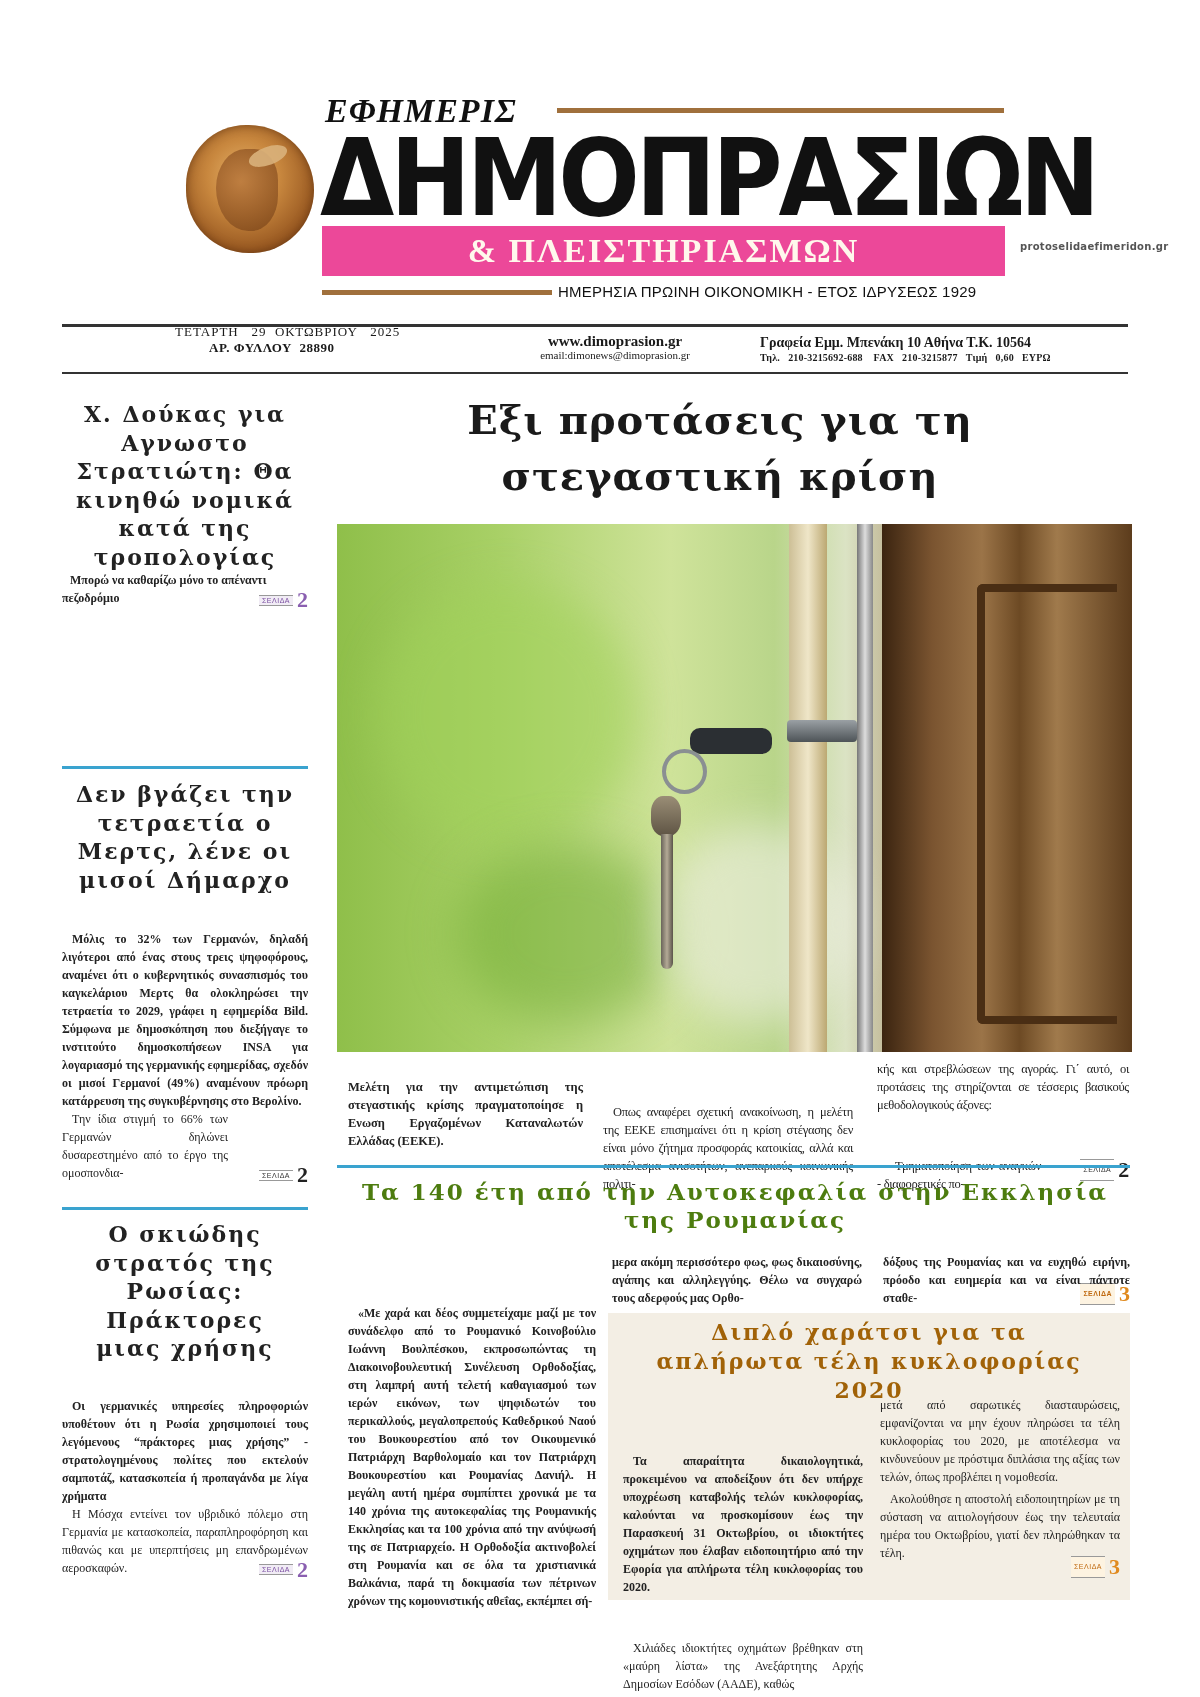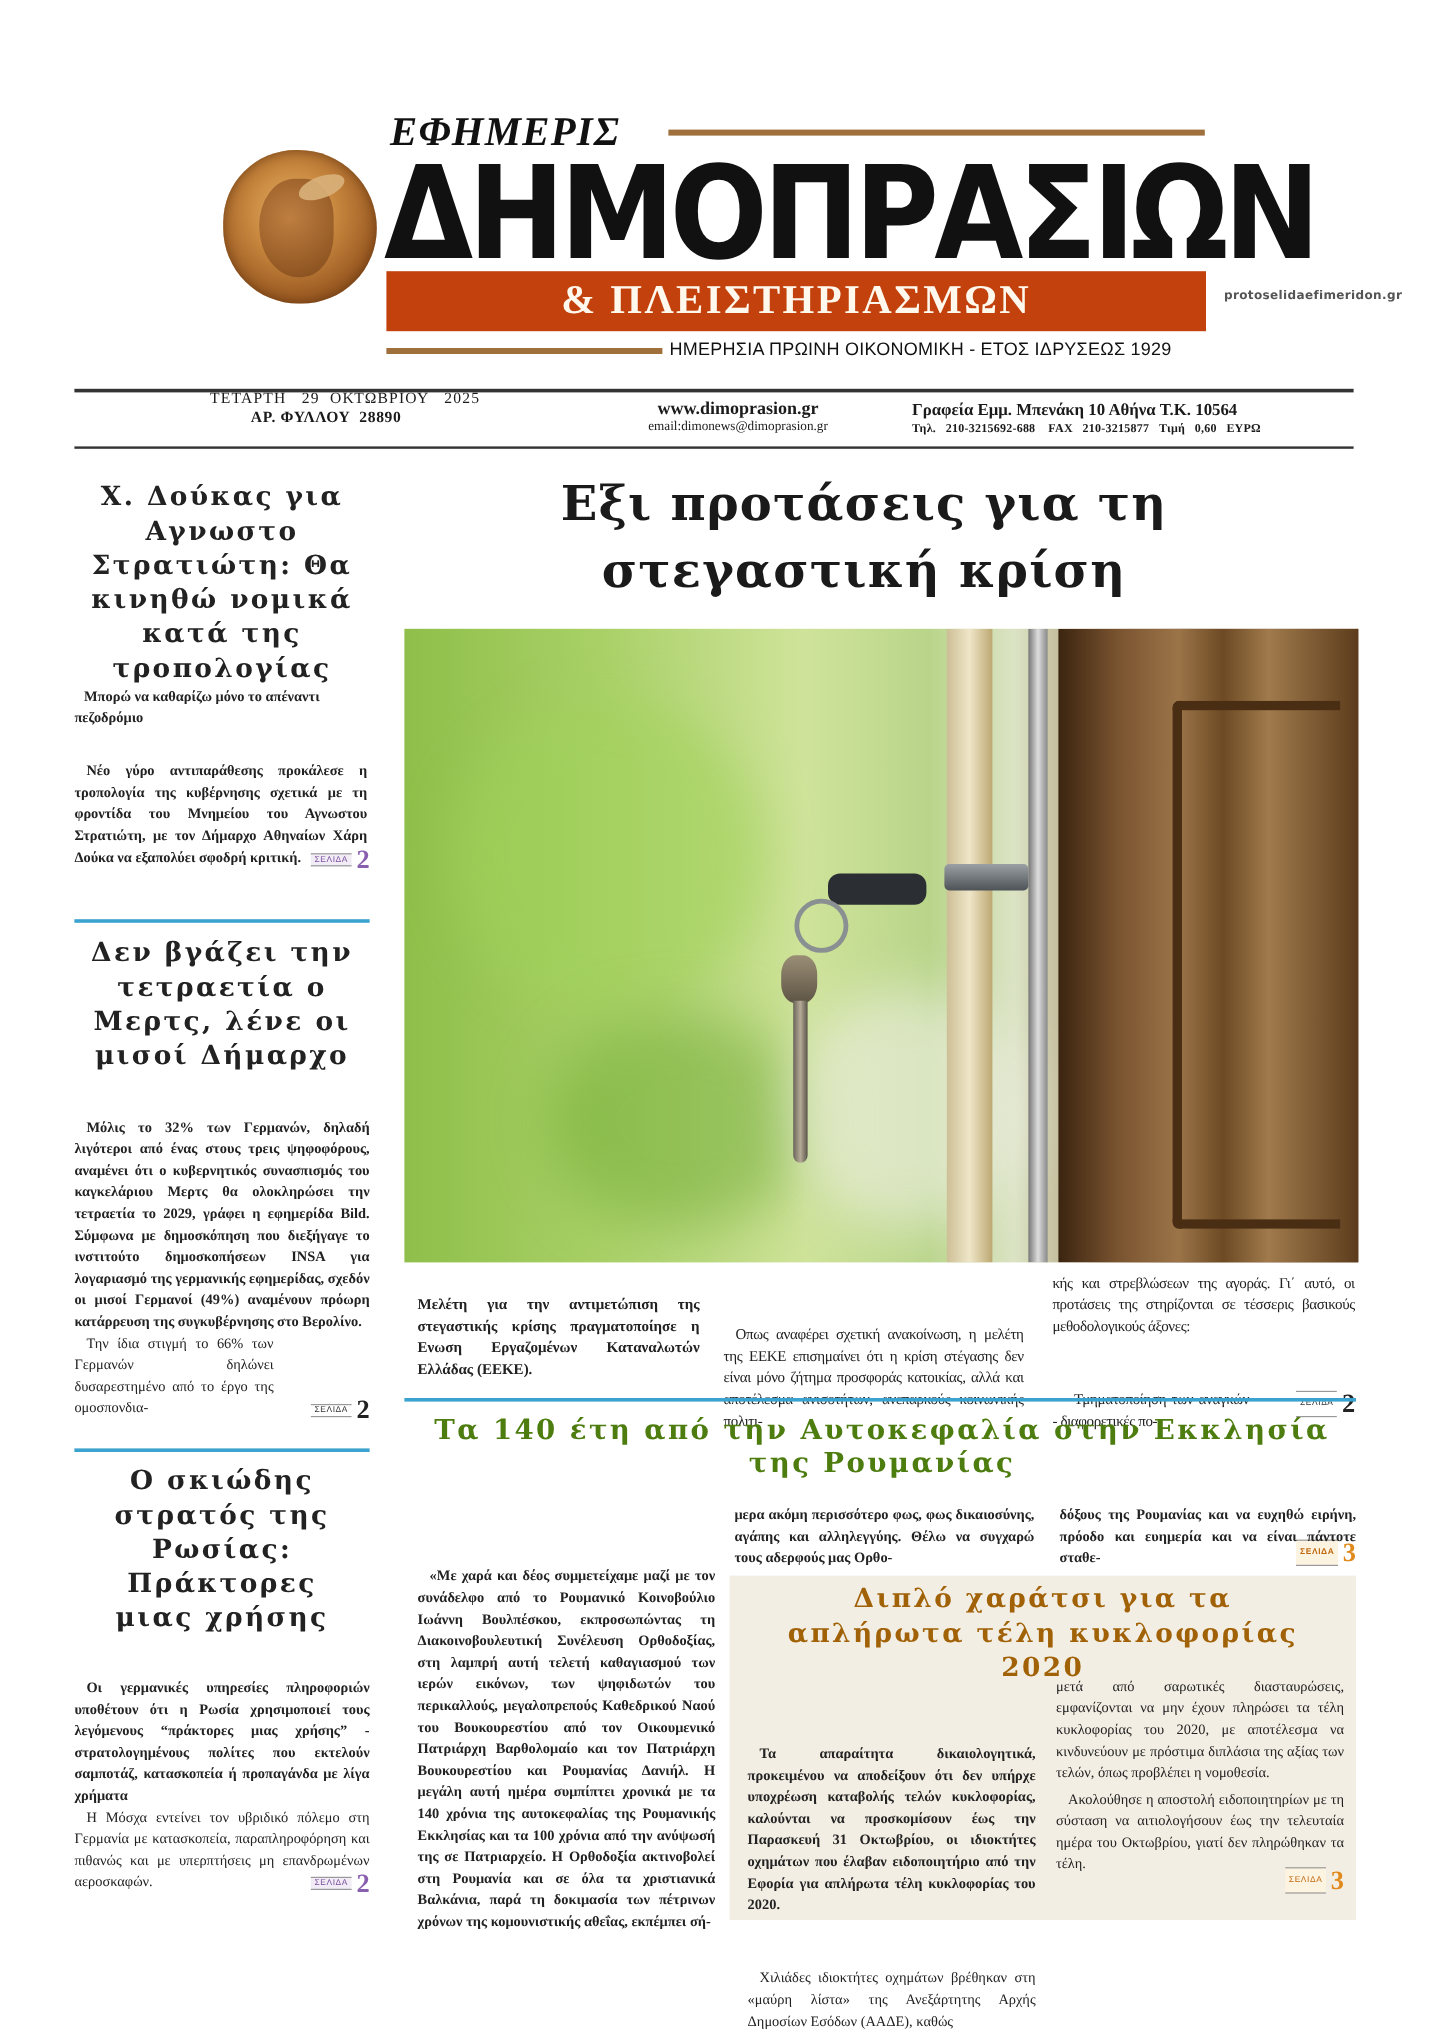--- a/index.html
+++ b/index.html
@@ -12,21 +12,21 @@
           box-shadow: inset 0 0 10px rgba(80,40,10,.6); }
   .coin .face { position: absolute; left: 30px; top: 24px; width: 62px; height: 82px; border-radius: 50% 40% 45% 55%;
           background: radial-gradient(circle at 40% 40%, #b8763a, #7b4518); opacity: .85; }
   .coin .wing { position: absolute; left: 62px; top: 22px; width: 40px; height: 18px; border-radius: 50%;
           background: #d9b17b; transform: rotate(-20deg); opacity: .9; }
   .efimeris { position: absolute; left: 325px; top: 92px; font-family: "Liberation Serif", serif; font-weight: bold;
           font-size: 34px; letter-spacing: 1px; color: #111; font-style: italic; }
   .rule-top { position: absolute; left: 557px; top: 108px; width: 447px; height: 5px; background: #a0703c; }
   .main-title { position: absolute; left: 320px; top: 120px; width: 690px; font-family: "DejaVu Sans", sans-serif; font-weight: bold;
           font-size: 96px; line-height: 104px; letter-spacing: -4px; color: #111; transform: scaleY(1.12); transform-origin: top left; white-space: nowrap; }
-  .band { position: absolute; left: 322px; top: 226px; width: 683px; height: 50px; background: #c2410c;
+  .band { position: absolute; left: 322px; top: 226px; width: 683px; height: 50px; background: #ec4899;
           color: #fff8ec; font-family: "Liberation Serif", serif; font-weight: bold; font-size: 34px; letter-spacing: 2px;
           text-align: center; line-height: 50px; }
   .rule-bottom { position: absolute; left: 322px; top: 290px; width: 230px; height: 5px; background: #a0703c; }
   .tagline { position: absolute; left: 558px; top: 283px; font-family: "Liberation Sans", sans-serif; font-size: 15px; color: #111; letter-spacing: .2px; }
   .watermark { position: absolute; left: 1020px; top: 241px; font-family: "DejaVu Sans", sans-serif; font-weight: bold; font-size: 10px; color: #555; letter-spacing: .3px; }
 
   
   .hr-thick { position: absolute; left: 62px; width: 1066px; height: 3px; background: #333; }
   .info-left { position: absolute; left: 175px; top: 324px; font-family: "Liberation Serif", serif; font-size: 13px; line-height: 16px; }
   .info-left .date { letter-spacing: 1px; }
@@ -113,21 +113,20 @@
 </div>
 <div class="info-right">
   <div class="addr">Γραφεία Εμμ. Μπενάκη 10 Αθήνα Τ.Κ. 10564</div>
   <div class="tel" style="white-space:pre">Τηλ.   210-3215692-688    FAX   210-3215877   Τιμή   0,60   ΕΥΡΩ</div>
 </div>
 <div class="hr-thick" style="top:372px; height:2px;"></div>
 
 <div class="side" style="top:400px">
   <h2 style="padding:0 14px">Χ. Δούκας για Αγνωστο Στρατιώτη: Θα κινηθώ νομικά κατά της τροπολογίας</h2>
   <div class="sub">Μπορώ να καθαρίζω μόνο το απέναντι πεζοδρόμιο</div>
-  <p class="bold" style="margin-top:26px; padding-right:2px">Νέο γύρο αντιπαράθεσης προκάλεσε η τροπολογία της κυβέρνησης σχετικά με τη φροντίδα του Μνημείου του Αγνωστου Στρατιώτη, με τον Δήμαρχο Αθηναίων Χάρη Δούκα να εξαπολύει σφοδρή κριτική.</p>
   <div class="page-ref">
     <span class="sel">ΣΕΛΙΔΑ</span>
     <span class="num">2</span>
   </div>
 </div>
 <div class="blue-rule" style="left:62px; top:766px; width:246px;"></div>
 
 <div class="side" style="top:780px">
   <h2 style="padding:0 6px">Δεν βγάζει την τετραετία ο Μερτς, λένε οι μισοί Δήμαρχο</h2>
   <p class="bold" style="margin-top:36px">Μόλις το 32% των Γερμανών, δηλαδή λιγότεροι από ένας στους τρεις ψηφοφόρους, αναμένει ότι ο κυβερνητικός συνασπισμός του καγκελάριου Μερτς θα ολοκληρώσει την τετραετία το 2029, γράφει η εφημερίδα Bild. Σύμφωνα με δημοσκόπηση που διεξήγαγε το ινστιτούτο δημοσκοπήσεων INSA για λογαριασμό της γερμανικής εφημερίδας, σχεδόν οι μισοί Γερμανοί (49%) αναμένουν πρόωρη κατάρρευση της συγκυβέρνησης στο Βερολίνο.</p>

